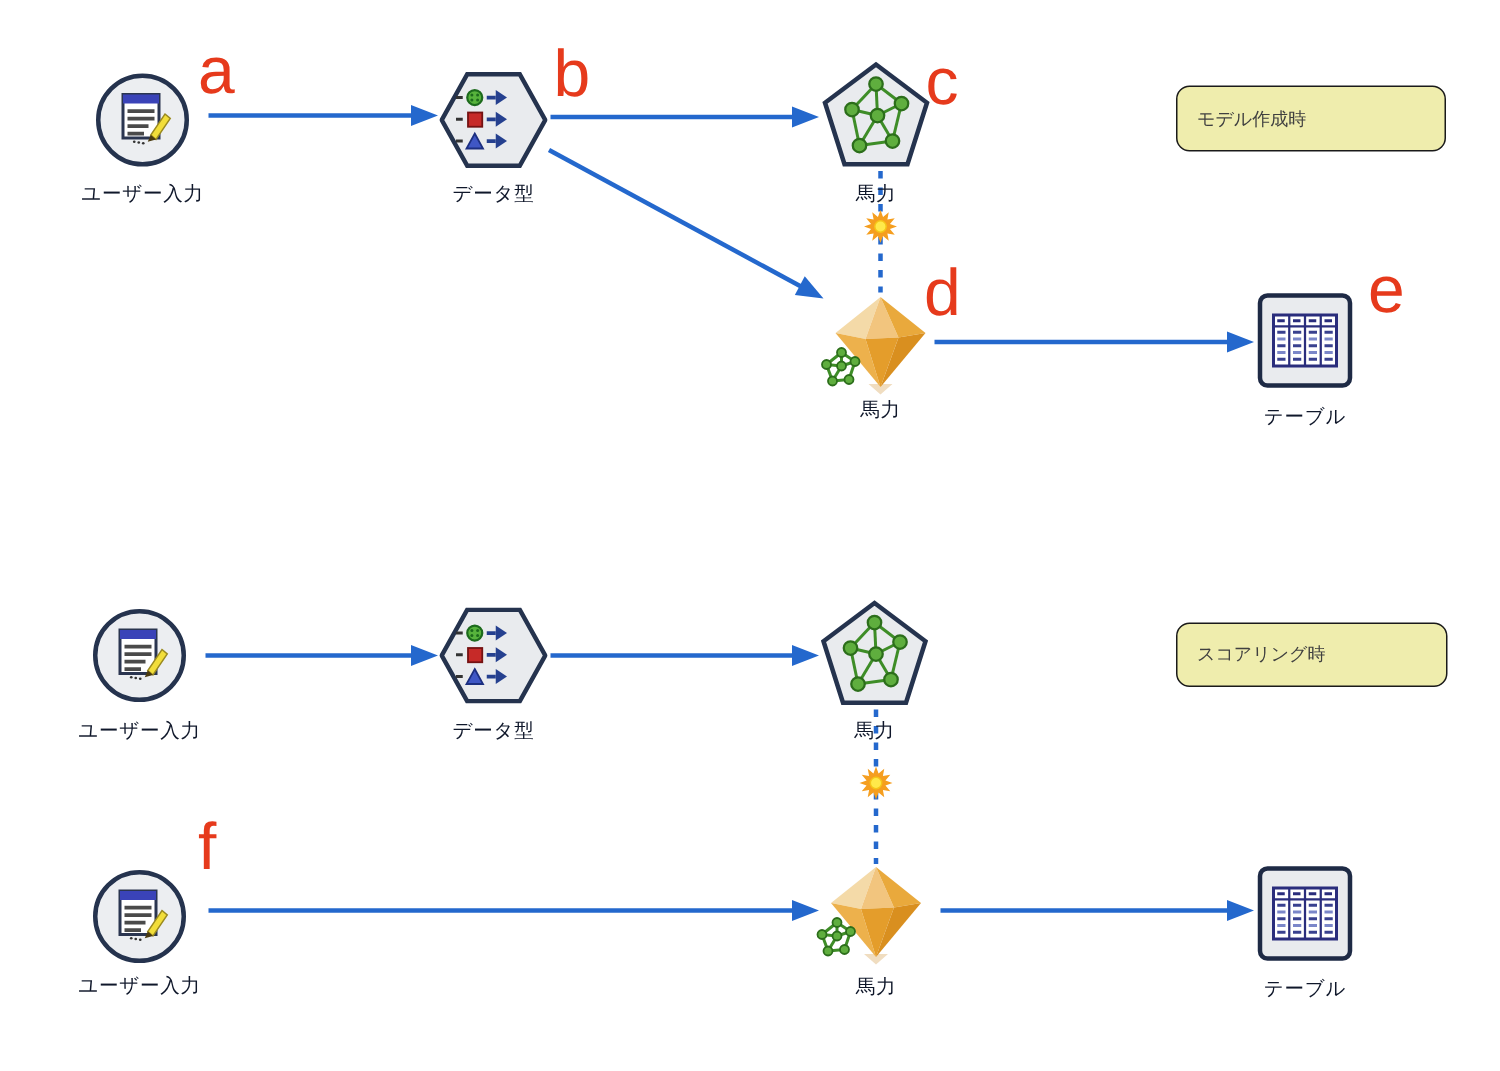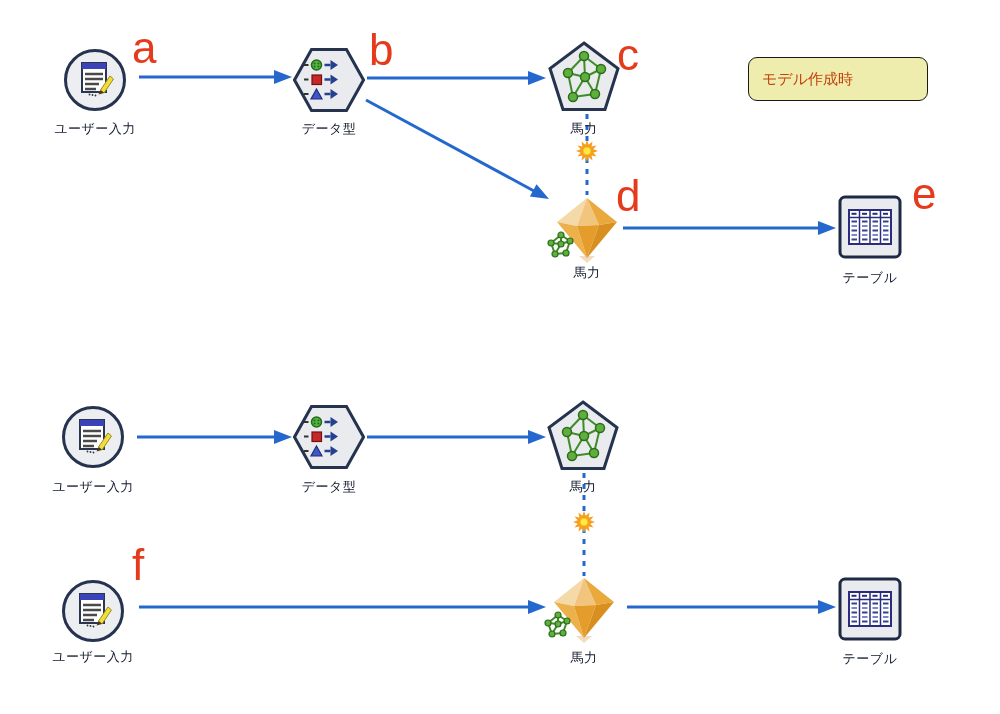--- a/index.html
+++ b/index.html
@@ -6,22 +6,22 @@
   .canvas{position:relative;width:1000px;height:714px;background:#ffffff;
           font-family:"Liberation Sans","DejaVu Sans",sans-serif;overflow:hidden;}
   .wires{position:absolute;left:0;top:0;}
   .node{position:absolute;}
   .node svg{display:block;}
   .node-label{position:absolute;transform:translateX(-50%);font-size:13px;color:#0f172a;
               white-space:nowrap;letter-spacing:0.5px;}
   .annot{position:absolute;color:#e63a1c;font-size:44px;line-height:1;
          font-family:"Liberation Sans",sans-serif;}
   .caption{position:absolute;background:#efedad;border:1.6px solid #1a1a1a;border-radius:9px;
-           display:flex;align-items:center;padding:0 12px 0 13px;font-size:15px;color:#c2410c;
-           box-sizing:border-box;white-space:nowrap;}
+           display:flex;align-items:center;padding:0 12px 0 13px;font-size:12px;color:#404040;
+           box-sizing:border-box;white-space:nowrap;margin-left:36px;}
   .burst{position:absolute;}
 </style>
 </head>
 <body>
 
 <div class="canvas">
 
   <svg class="wires" width="1000" height="714">
     <g stroke="#2468cd" stroke-width="3" fill="#2468cd">
 
@@ -389,14 +389,15 @@
 
   <div class="node-label" style="left:93px;top:478px">ユーザー入力</div>
   <div class="node-label" style="left:329px;top:478px">データ型</div>
   <div class="node-label" style="left:583px;top:478px">馬力</div>
   <div class="node-label" style="left:93px;top:648px">ユーザー入力</div>
   <div class="node-label" style="left:584px;top:649px">馬力</div>
   <div class="node-label" style="left:870px;top:650px">テーブル</div>
 
   <div class="annot" style="left:132px;top:543px">f</div>
 
+  <div class="caption" style="left:748px;top:415px;width:181px;height:43px">スコアリング時</div>
 
 </div>
 
 </body></html>

